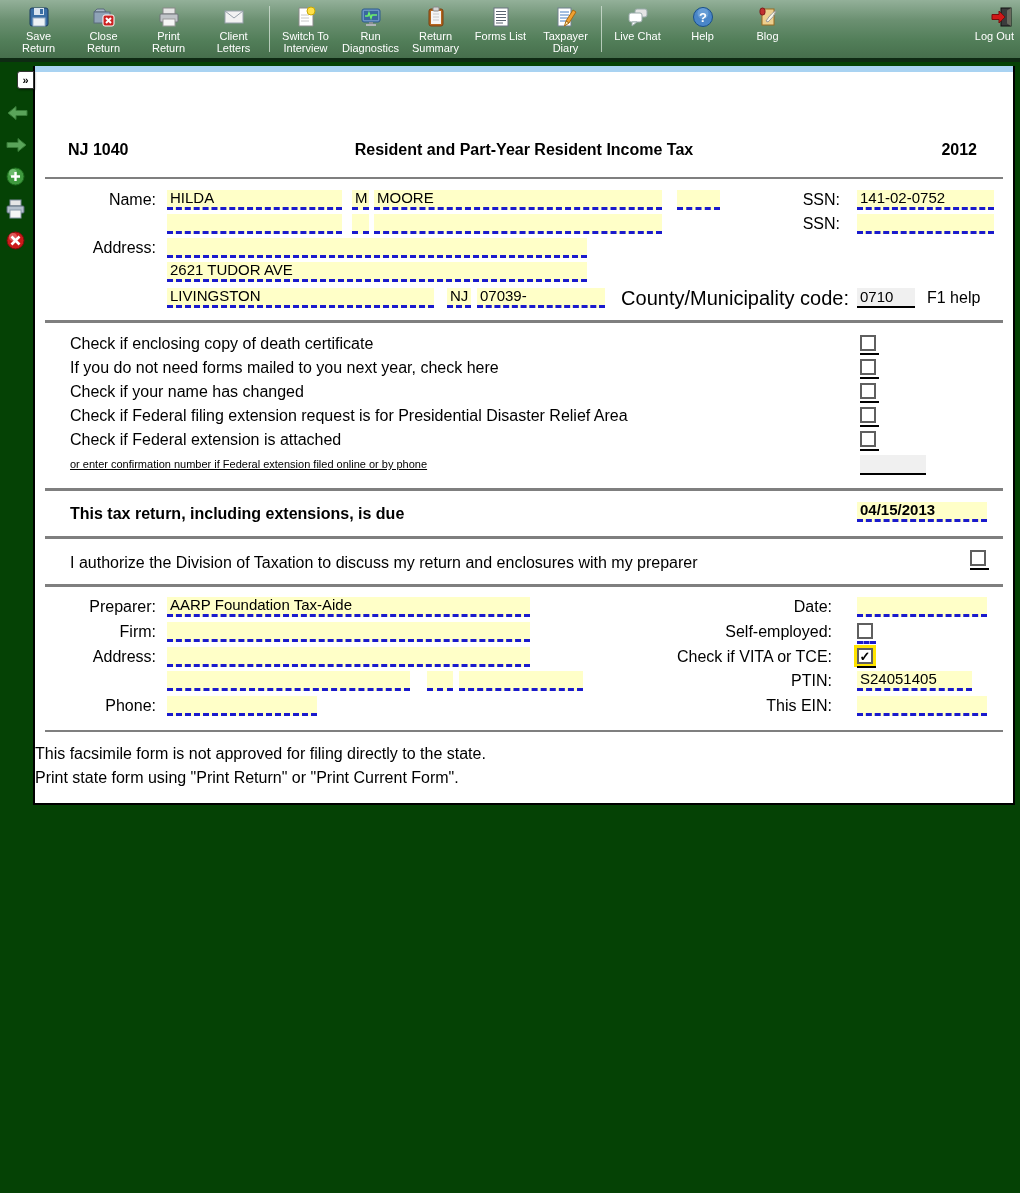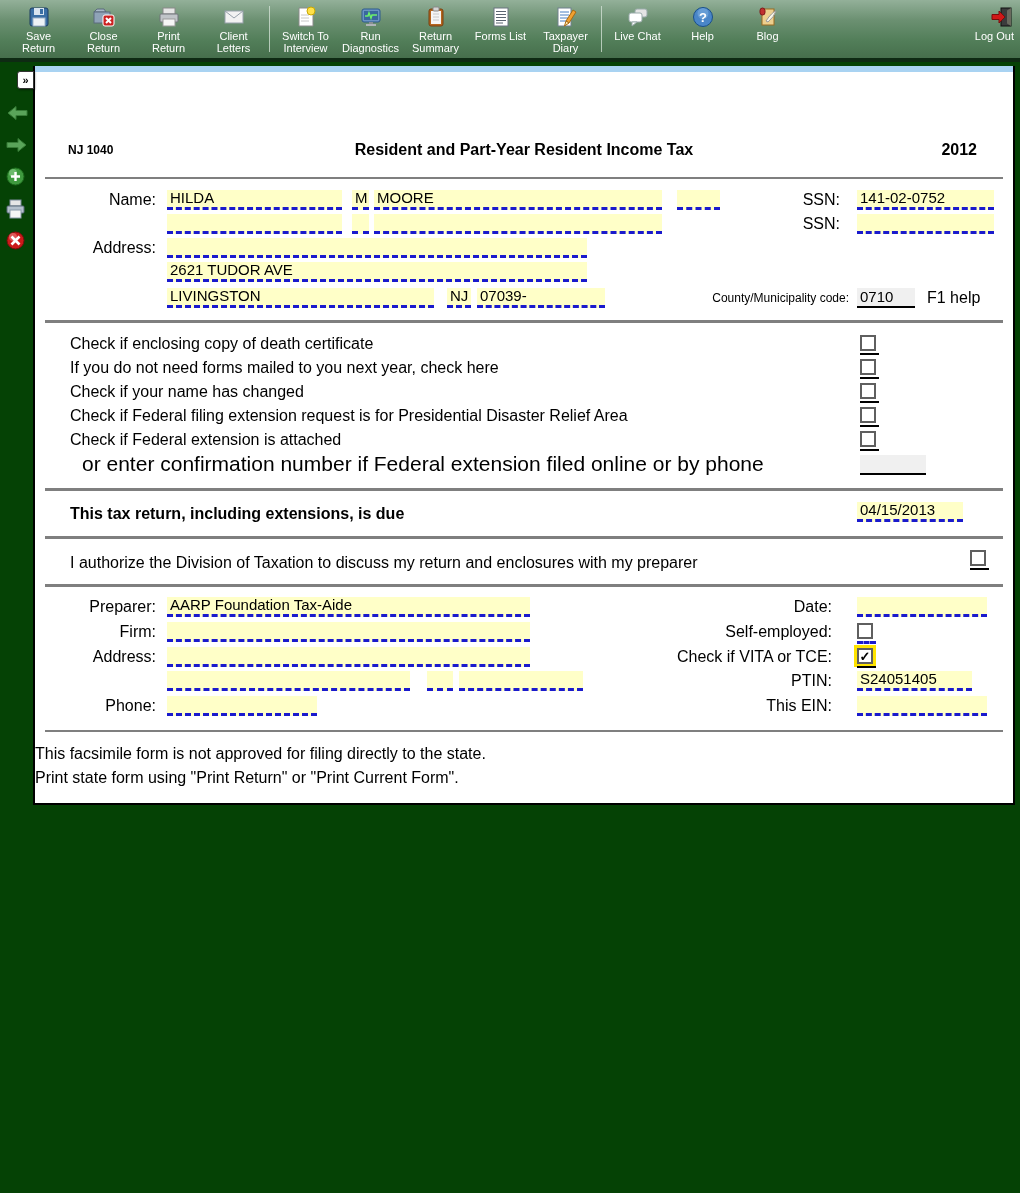--- a/index.html
+++ b/index.html
@@ -293,21 +293,21 @@
         <circle cx="9.5" cy="9.5" r="8.5" fill="#cc1a1a" stroke="#7a0d0d"></circle>
         <circle cx="7" cy="6" r="4" fill="#f08a8a" opacity="0.55"></circle>
         <path d="M5.5 5.5 l8 8 M13.5 5.5 l-8 8" stroke="#fff" stroke-width="2.6"></path>
       </svg>
   </span>
 </div>
 
 <div class="form-page">
   <div class="blue-bar"></div>
 
-  <div class="flabel b" style="left:33px; top:74px; font-size:12px;">NJ 1040</div>
+  <div class="flabel b" style="left:33px; top:74px; font-size:16px;">NJ 1040</div>
   <div class="flabel b" style="left:0; width:978px; top:74px; font-size:16px; text-align:center;">Resident and Part-Year Resident Income Tax</div>
   <div class="flabel b" style="right:36px; top:74px; font-size:16px;">2012</div>
   <div class="hr" style="top:111px;"></div>
 
   <div class="flabel r" style="left:20px; width:101px; top:124px; font-size:16px;">Name:</div>
   <div class="flabel r" style="left:20px; width:101px; top:172px; font-size:16px;">Address:</div>
   <div class="flabel r" style="left:705px; width:100px; top:124px; font-size:16px;">SSN:</div>
   <div class="flabel r" style="left:705px; width:100px; top:148px; font-size:16px;">SSN:</div>
 
   <div class="yf" style="left:132px; top:124px; width:175px;">HILDA</div>
@@ -319,43 +319,43 @@
   <div class="yf" style="left:132px; top:148px; width:175px;"></div>
   <div class="yf" style="left:317px; top:148px; width:17px;"></div>
   <div class="yf" style="left:339px; top:148px; width:288px;"></div>
   <div class="yf" style="left:822px; top:148px; width:137px;"></div>
 
   <div class="yf" style="left:132px; top:172px; width:420px;"></div>
   <div class="yf" style="left:132px; top:196px; width:420px;">2621 TUDOR AVE</div>
   <div class="yf" style="left:132px; top:222px; width:267px;">LIVINGSTON</div>
   <div class="yf" style="left:412px; top:222px; width:24px;">NJ</div>
   <div class="yf" style="left:442px; top:222px; width:128px;">07039-</div>
-  <div class="flabel r" style="left:570px; width:244px; top:222px; font-size:12px;">County/Municipality code:</div>
+  <div class="flabel r" style="left:570px; width:244px; top:222px; font-size:20px;">County/Municipality code:</div>
   <div class="gf" style="left:822px; top:222px; width:58px;">0710</div>
   <div class="flabel" style="left:892px; top:222px; font-size:16px;">F1 help</div>
 
   <div class="hr hr3" style="top:254px;"></div>
 
   <div class="flabel" style="left:35px; top:268px; font-size:16px;">Check if enclosing copy of death certificate</div>
   <div class="flabel" style="left:35px; top:292px; font-size:16px;">If you do not need forms mailed to you next year,  check here</div>
   <div class="flabel" style="left:35px; top:316px; font-size:16px;">Check if your name has changed</div>
   <div class="flabel" style="left:35px; top:340px; font-size:16px;">Check if Federal filing extension request is for Presidential Disaster Relief Area</div>
   <div class="flabel" style="left:35px; top:364px; font-size:16px;">Check if Federal extension is attached</div>
-  <div class="flabel" style="left:47px; top:388px; font-size:21px;">or enter confirmation number if Federal extension filed online or by phone</div>
+  <div class="flabel" style="left:35px; top:388px; font-size:11px;text-decoration:underline;">or enter confirmation number if Federal extension filed online or by phone</div>
 
   <div class="cbx" style="left:825px; top:269px;"></div>
   <div class="cbx" style="left:825px; top:293px;"></div>
   <div class="cbx" style="left:825px; top:317px;"></div>
   <div class="cbx" style="left:825px; top:341px;"></div>
   <div class="cbx" style="left:825px; top:365px;"></div>
   <div class="gf" style="left:825px; top:389px; width:66px;"></div>
 
   <div class="hr hr3" style="top:422px;"></div>
   <div class="flabel b" style="left:35px; top:438px; font-size:16px;">This tax return,  including extensions,  is due</div>
-  <div class="yf" style="left:822px; top:436px; width:106px;">04/15/2013</div>
+  <div class="yf" style="left:822px; top:436px; width:130px;font-weight:bold;">04/15/2013</div>
 
   <div class="hr hr3" style="top:470px;"></div>
   <div class="flabel" style="left:35px; top:487px; font-size:16px;">I authorize the Division of Taxation to discuss my return and enclosures with my preparer</div>
   <div class="cbx" style="left:935px; top:484px;"></div>
 
   <div class="hr hr3" style="top:518px;"></div>
 
   <div class="flabel r" style="left:20px; width:101px; top:531px; font-size:16px;">Preparer:</div>
   <div class="yf" style="left:132px; top:531px; width:363px;">AARP Foundation Tax-Aide</div>
   <div class="flabel r" style="left:697px; width:100px; top:531px; font-size:16px;">Date:</div>

